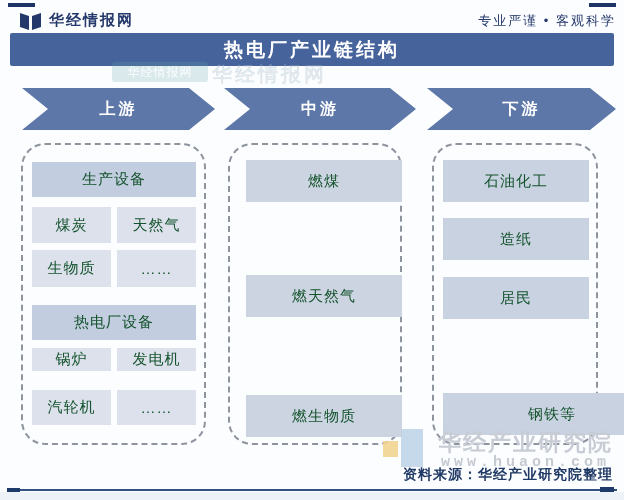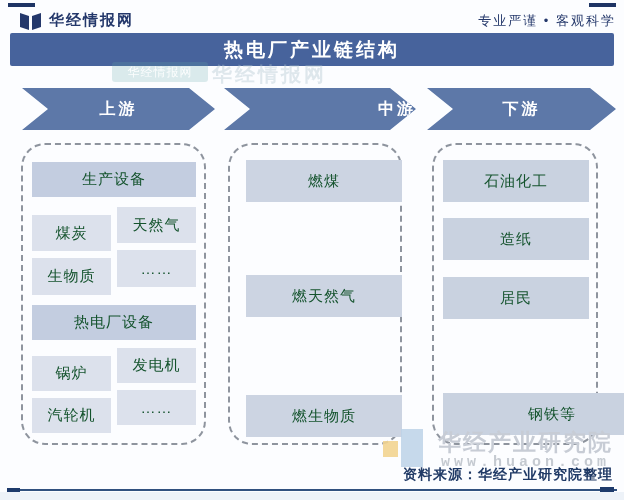--- a/index.html
+++ b/index.html
@@ -28,45 +28,45 @@
     display:flex;align-items:center;justify-content:center;letter-spacing:1px;}
   .wm-ghost{position:absolute;left:212px;top:61px;font-size:20px;font-weight:bold;
     color:rgba(178,198,208,0.40);letter-spacing:3px;}
 
   
   .arrow{position:absolute;top:88px;height:42px;background:var(--arrow,#5d78a8);
     clip-path:polygon(0 0,calc(100% - 26px) 0,100% 50%,calc(100% - 26px) 100%,0 100%,26px 50%);
     display:flex;align-items:center;justify-content:center;
     color:#fff;font-weight:bold;font-size:16px;letter-spacing:3px;}
   .arrow.a1{left:22px;width:193px;}
-  .arrow.a2{left:224px;width:192px;justify-content:flex-end;}
+  .arrow.a2{left:224px;width:192px;}
   .arrow.a3{left:427px;width:189px;}
 
   
   .col{position:absolute;top:143px;height:302px;border:2px dashed var(--dashed-border,#8e949e);
     border-radius:24px;box-sizing:border-box;}
   .col.up{left:21px;width:185px;}
   .col.mid{left:228px;width:174px;}
   .col.down{left:432px;width:166px;}
 
   
   .box{position:absolute;display:flex;align-items:center;justify-content:center;
     font-size:15px;color:#14532d;letter-spacing:1px;}
   .box.hdr{background:var(--box-header,#c3cde0);}
   .box.up-item{background:var(--box-item-left,#dce1ec);}
   .box.mid-item{background:var(--box-item-mid,#ccd4e2);}
   .box.down-item{background:var(--box-item-right,#c9d2e0);}
 
   
   .up .w{left:9px;width:164px;height:35px;}
-  .up .hl{left:9px;width:79px;margin-top:8px;}
+  .up .hl{left:9px;width:79px;}
   .up .hr{left:94px;width:79px;}
   .up .r1{top:62px;height:36px;}
   .up .r2{top:105px;height:37px;}
-  .up .r3{top:203px;height:35px;}
+  .up .r3{top:203px;height:23px;}
   .up .r4{top:245px;height:35px;}
   .up .g1{top:17px;}
   .up .g2{top:160px;}
 
   
   .mid .b{left:16px;width:156px;height:42px;}
   .mid .m1{top:15px;}
   .mid .m2{top:130px;}
   .mid .m3{top:250px;}
 

